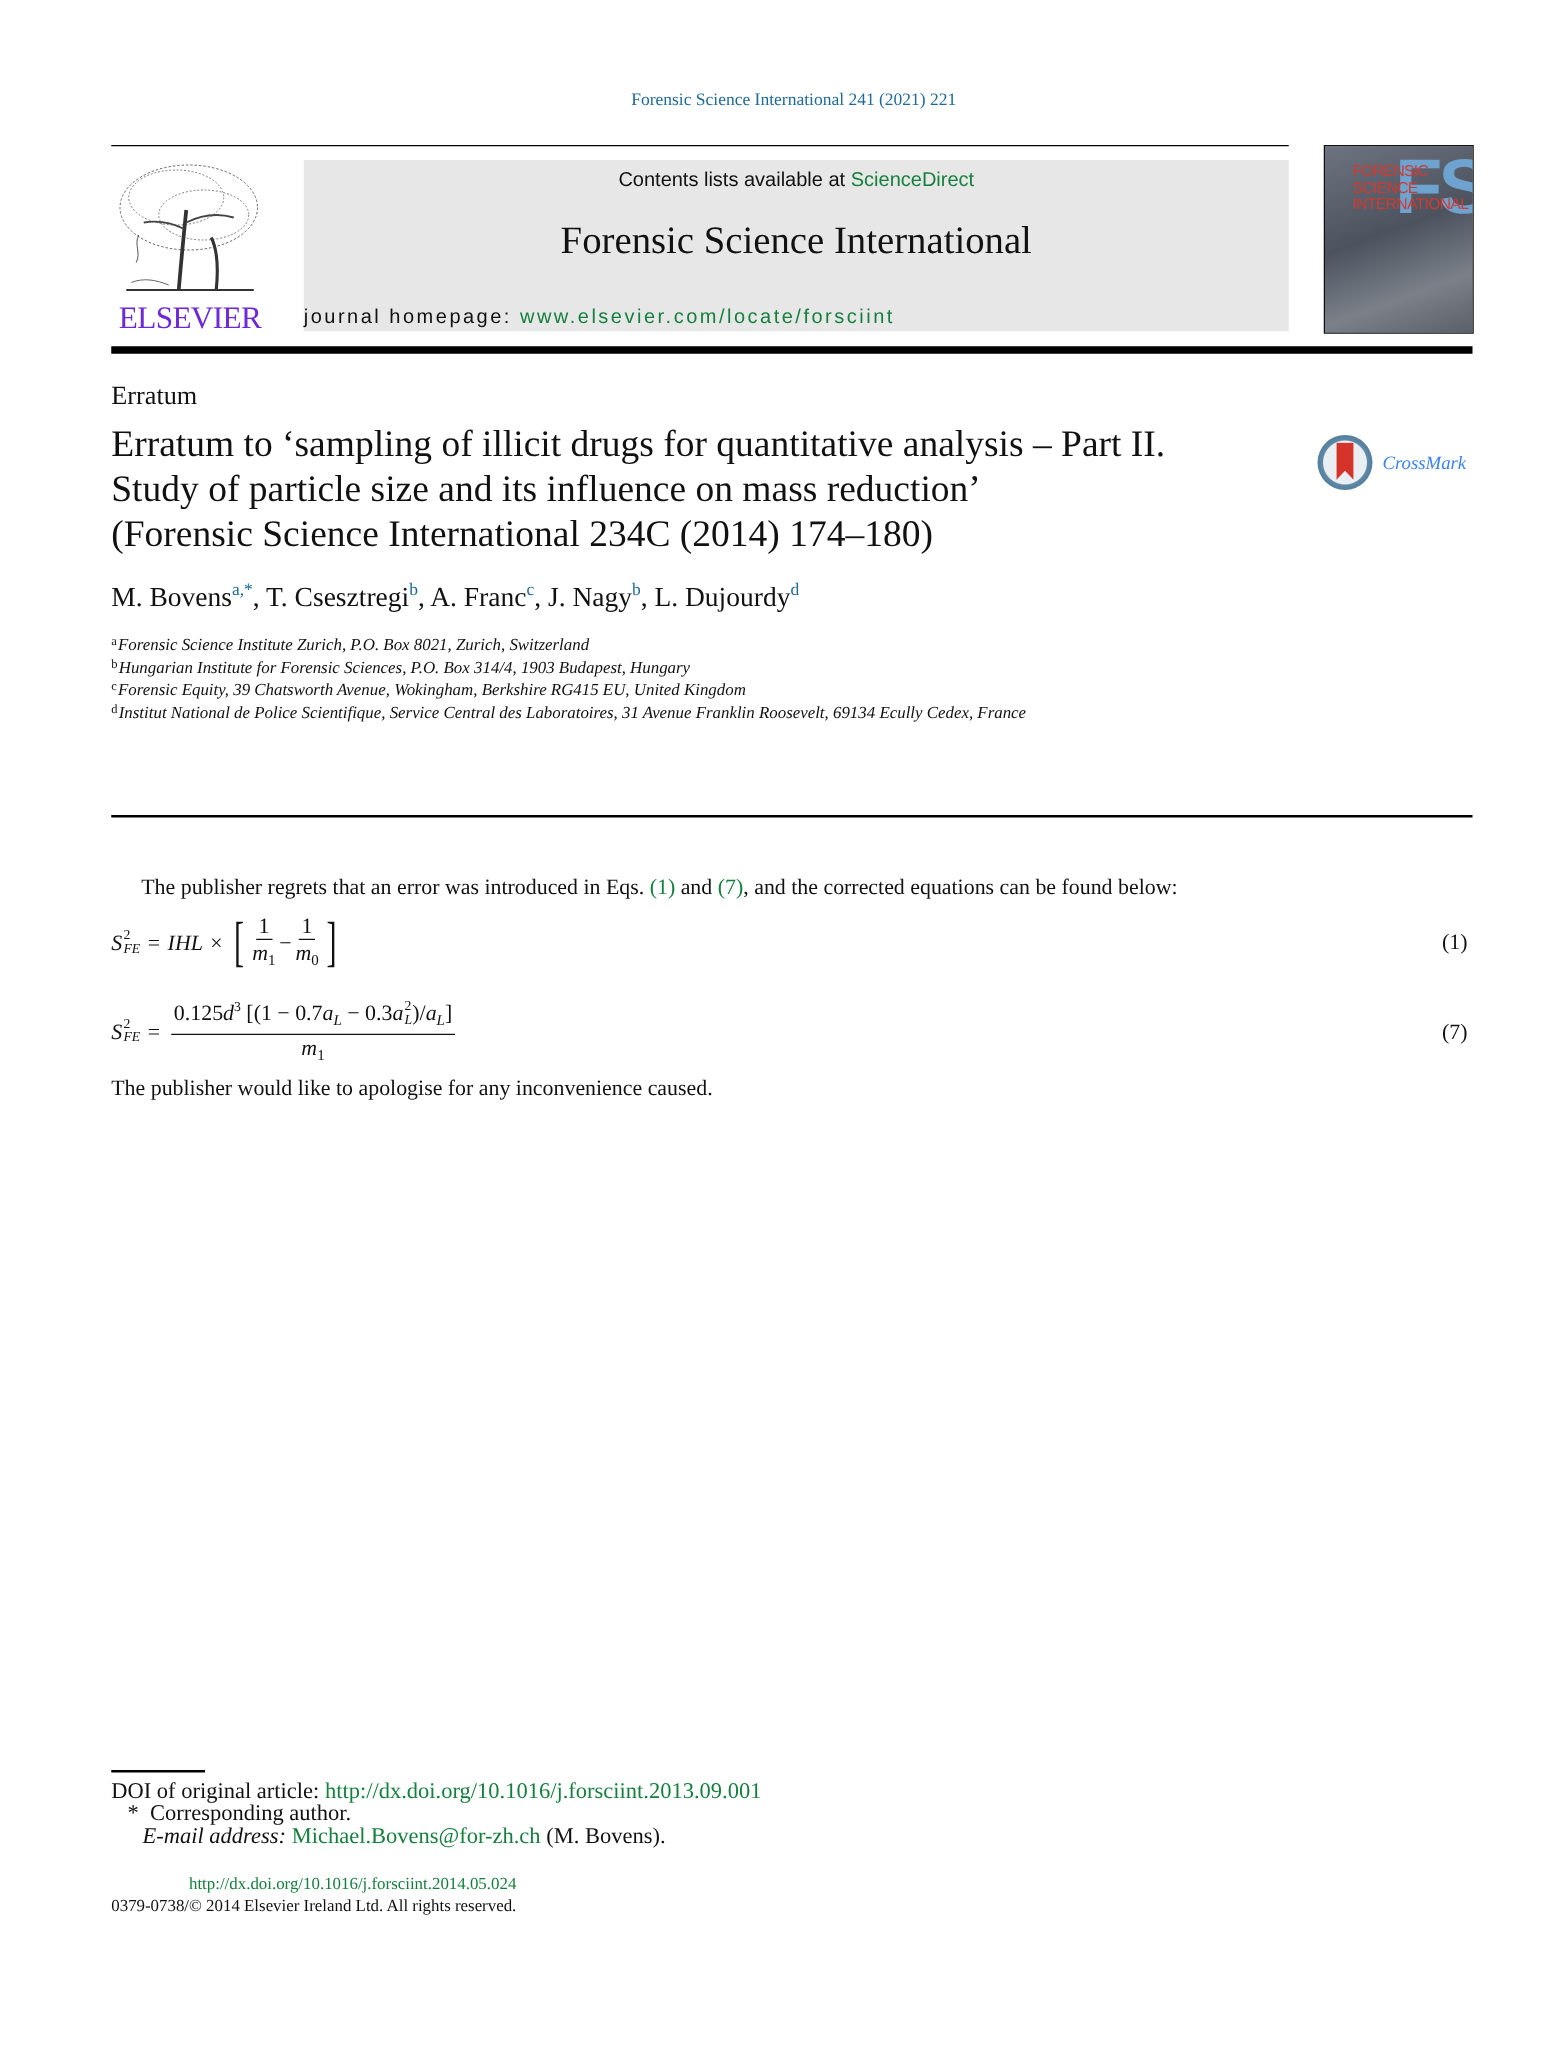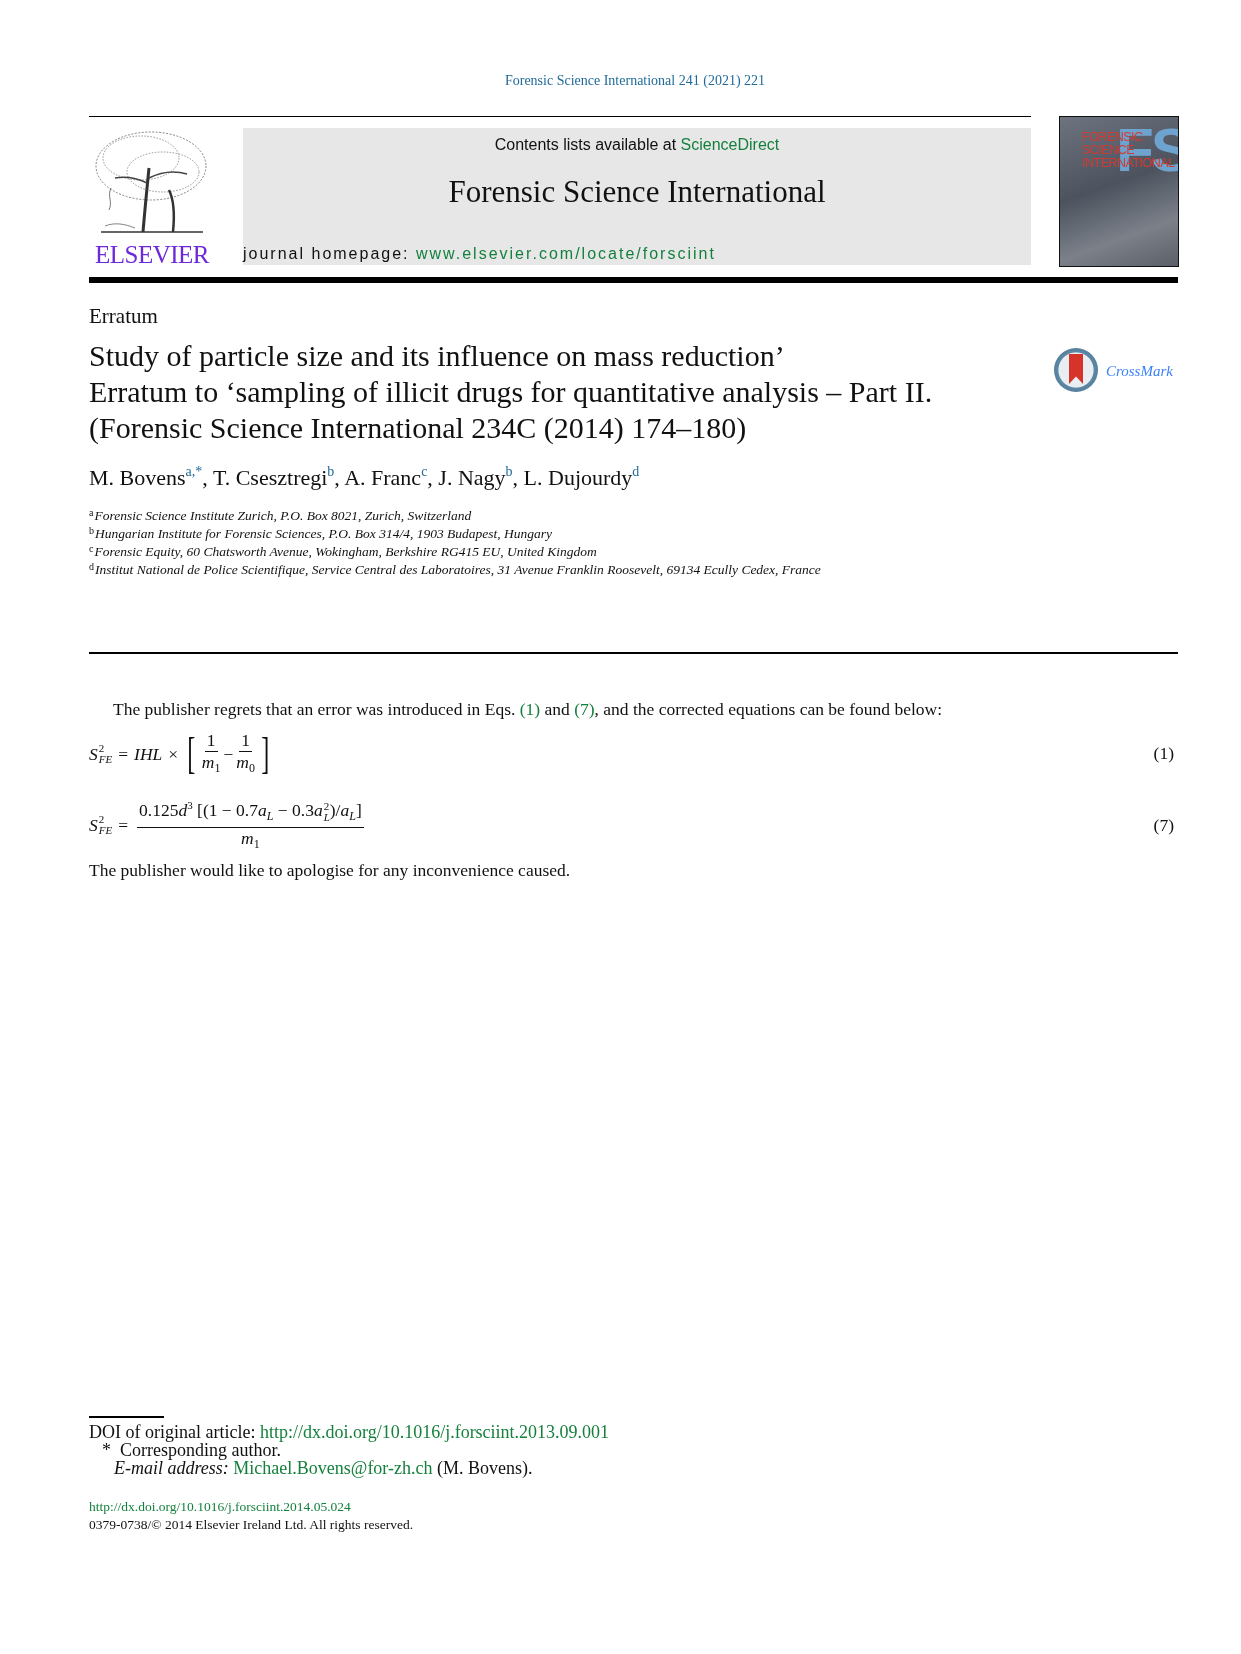--- a/index.html
+++ b/index.html
@@ -62,21 +62,21 @@
     .eqnum1 { top: 743px; }
     .eqnum7 { top: 815px; }
 
     .closing { position: absolute; top: 860px; left: 89px; font-size: 17.5px; white-space: nowrap; }
 
     .fn-rule { position: absolute; top: 1416px; left: 89px; width: 75px; height: 2px; background: #000; }
     .footnotes { position: absolute; top: 1423px; left: 89px; font-size: 18px; line-height: 18px; }
     .footnotes .indent { padding-left: 25px; }
     .footnotes .star { padding-left: 13px; }
 
-    .bottom-info { position: absolute; top: 1498px; left: 89px; font-size: 13.5px; line-height: 18px; }
+    .bottom-info { position: absolute; top: 1498px; left: 89px; font-size: 13.5px; line-height: 18px; text-align: right; }
   </style>
 </head>
 <body>
 
 <div class="running-head">
   <span>Forensic Science International 241 (2021) 221</span>
 </div>
 
 <div class="top-rule"></div>
 
@@ -115,43 +115,43 @@
     <div>SCIENCE</div>
     <div>INTERNATIONAL</div>
   </div>
 </div>
 
 <div class="thick-rule"></div>
 
 <div class="article-type">Erratum</div>
 
 <div class="article-title">
+  <div>Erratum to ‘sampling of illicit drugs for quantitative analysis – Part II.</div>
   <div>Study of particle size and its influence on mass reduction’</div>
-  <div>Erratum to ‘sampling of illicit drugs for quantitative analysis – Part II.</div>
   <div>(Forensic Science International 234C (2014) 174–180)</div>
 </div>
 
 <div class="crossmark">
   <div class="crossmark-badge"></div>
   <div class="crossmark-ribbon"></div>
   <div class="crossmark-label">CrossMark</div>
 </div>
 
 <div class="authors">
   <span>M. Bovens</span><sup>a,*</sup>,
   <span>T. Csesztregi</span><sup>b</sup>,
   <span>A. Franc</span><sup>c</sup>,
   <span>J. Nagy</span><sup>b</sup>,
   <span>L. Dujourdy</span><sup>d</sup>
 </div>
 
 <div class="affils">
   <div><sup>a</sup><span>Forensic Science Institute Zurich, P.O. Box 8021, Zurich, Switzerland</span></div>
   <div><sup>b</sup><span>Hungarian Institute for Forensic Sciences, P.O. Box 314/4, 1903 Budapest, Hungary</span></div>
-  <div><sup>c</sup><span>Forensic Equity, 60 Chatsworth Avenue, Wokingham, Berkshire RG415 EU, United Kingdom</span></div>
+  <div><sup>c</sup><span>Forensic Equity, 39 Chatsworth Avenue, Wokingham, Berkshire RG415 EU, United Kingdom</span></div>
   <div><sup>d</sup><span>Institut National de Police Scientifique, Service Central des Laboratoires, 31 Avenue Franklin Roosevelt, 69134 Ecully Cedex, France</span></div>
 </div>
 
 <div class="mid-rule"></div>
 
 <div class="intro">
   <span>The publisher regrets that an error was introduced in Eqs. </span><span class="link">(1)</span><span> and </span><span class="link">(7)</span><span>, and the corrected equations can be found below:</span>
 </div>
 
 <div class="eq eq1">

